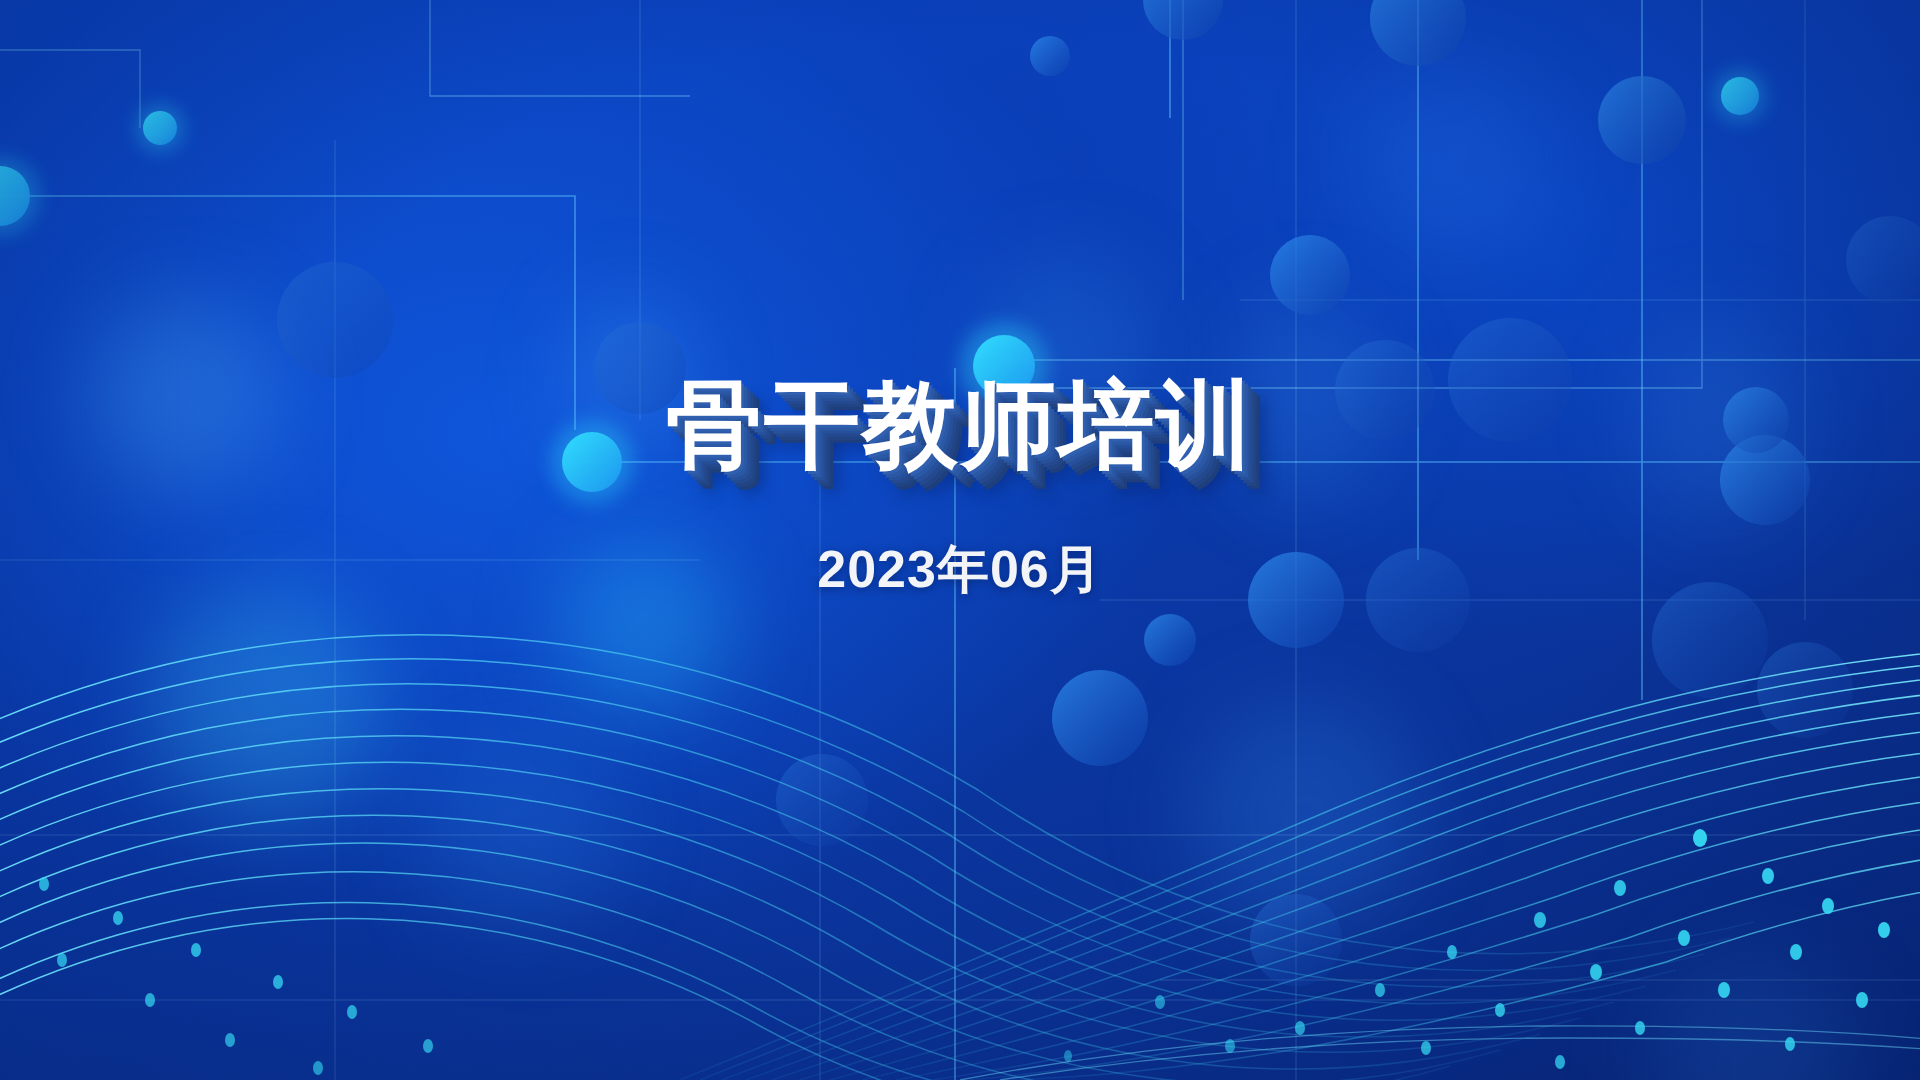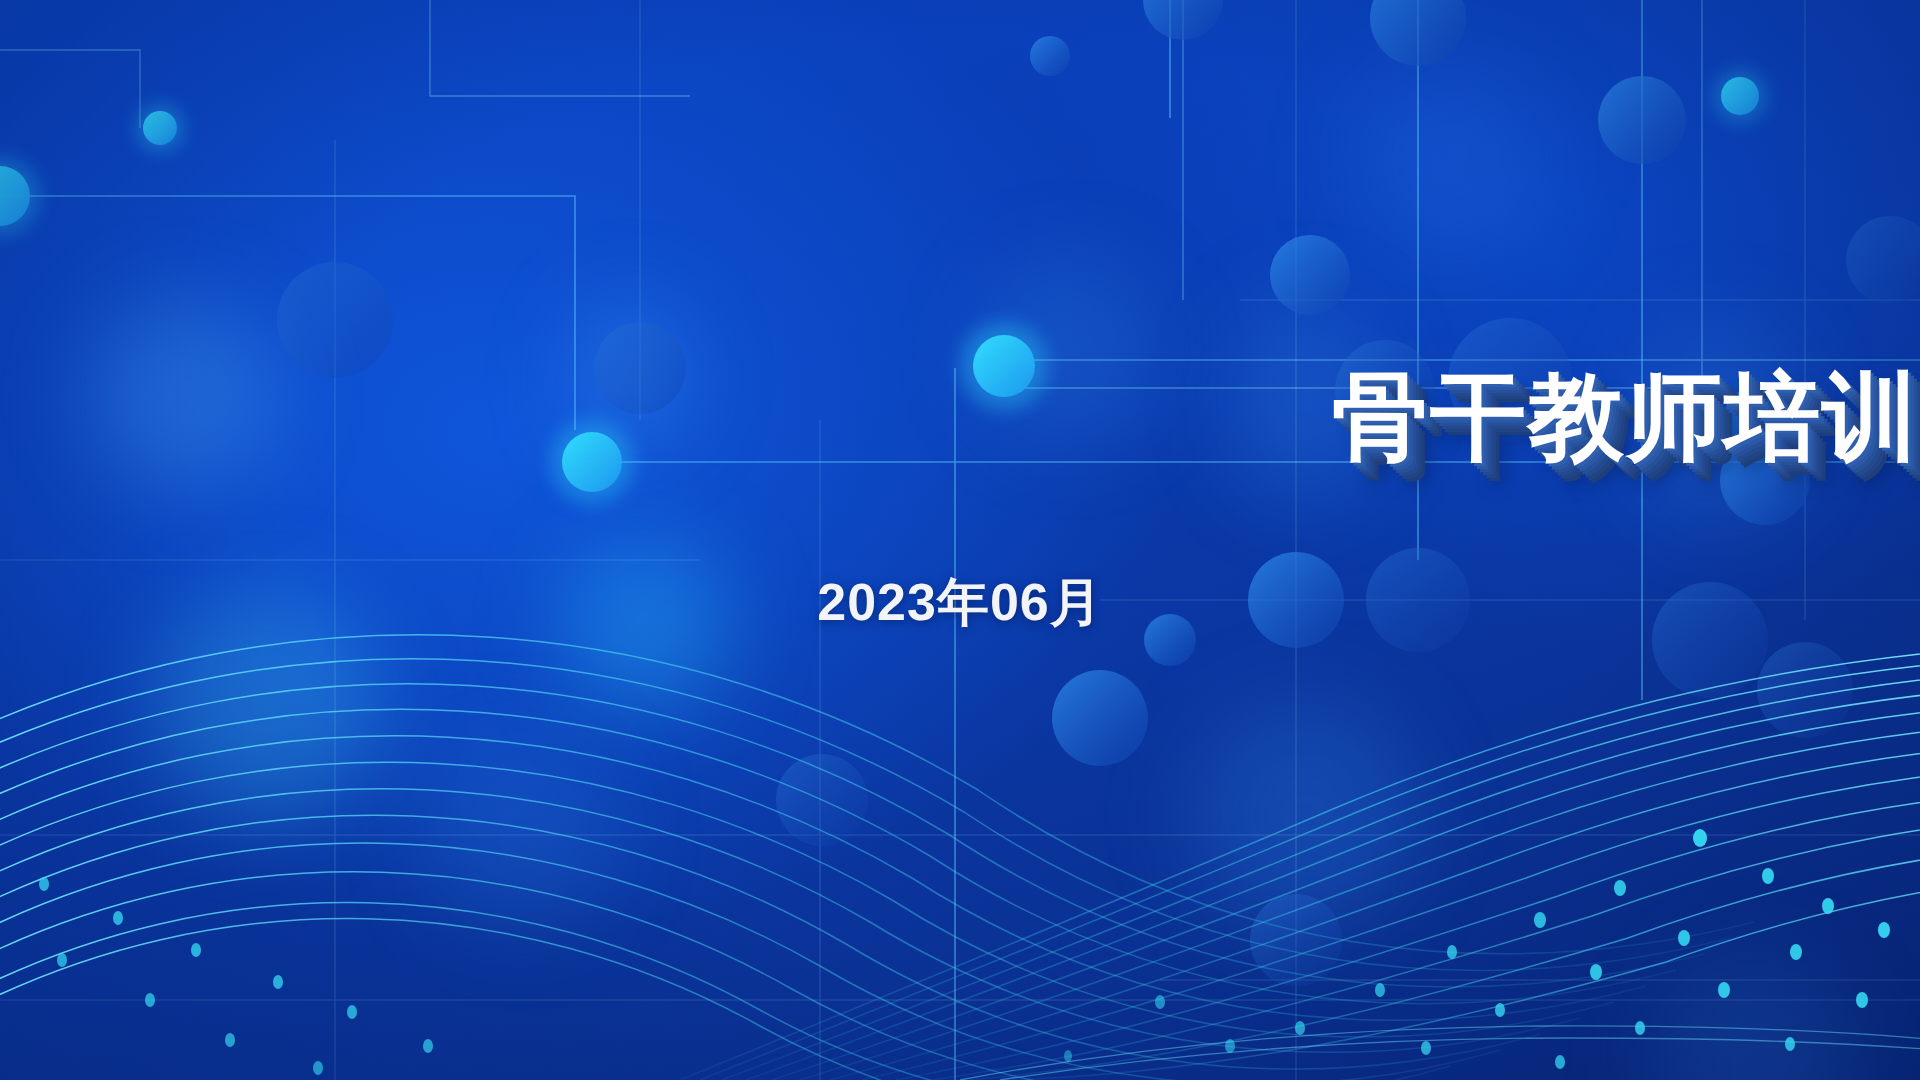--- a/index.html
+++ b/index.html
@@ -59,25 +59,24 @@
     text-shadow:
        3px 3px 0 #2f5fae,
        6px 6px 0 #2b58a4,
        9px 9px 0 #27509a,
       12px 12px 0 #24498f,
       15px 15px 0 #214484,
       18px 18px 0 #1e3f7c,
       21px 21px 16px rgba(6,30,92,0.55);
   }
   .title-line.line2 {
-    margin-top: 4px;
-    text-align: right;
+    margin-top: 12px;
   }
   .date {
-    margin-top: 89px;
+    margin-top: 48px;
     color: #f2f4f8;
     font-size: 52px;
     font-weight: 700;
     letter-spacing: 1px;
     text-shadow: 0 2px 10px rgba(4,24,80,0.55);
   }
 </style>
 </head>
 <body>
 

